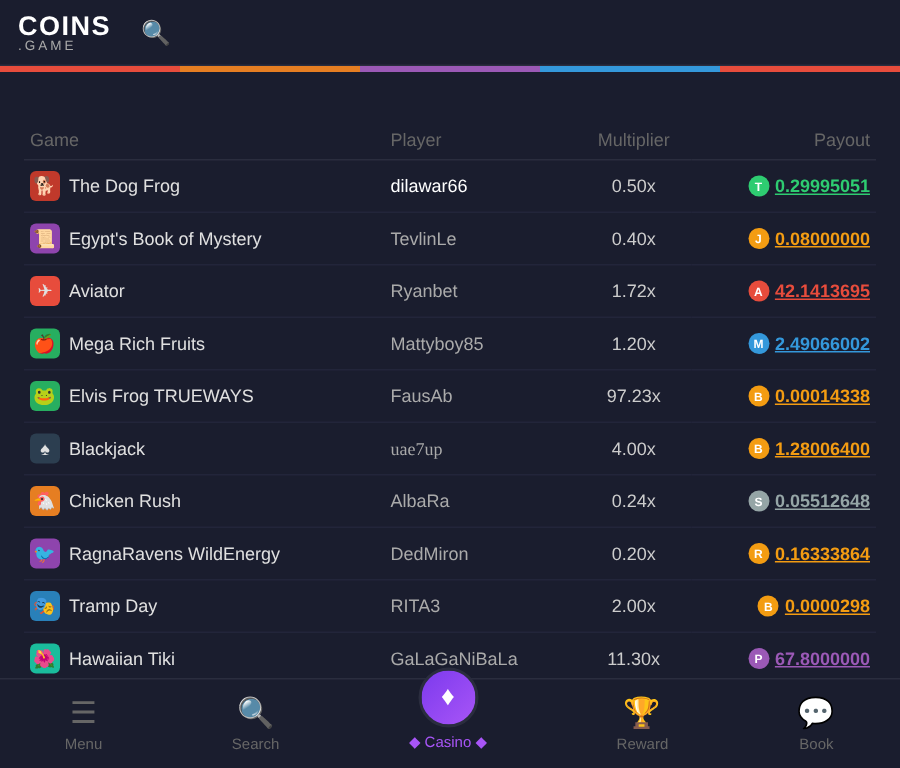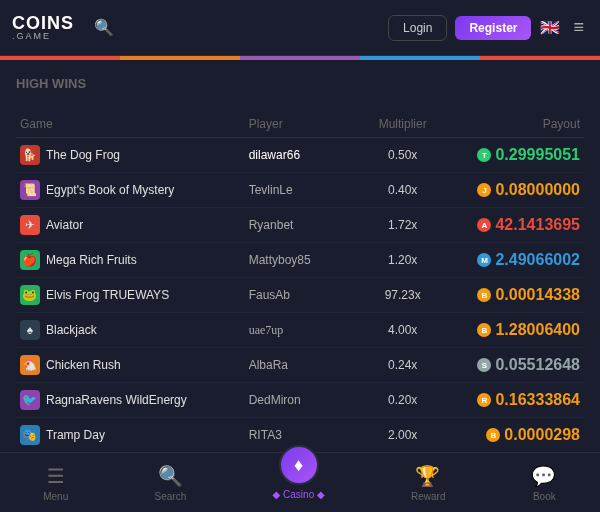--- a/index.html
+++ b/index.html
@@ -12,21 +12,21 @@
       display: flex;
       flex-direction: column;
     }
 
     
     .header {
       background: #1a1d2e;
       display: flex;
       align-items: center;
       padding: 0 12px;
-      height: 56px;
+      height: 44px;
       border-bottom: 1px solid #2a2d3e;
       position: relative;
     }
     .logo {
       display: flex;
       flex-direction: column;
       line-height: 1;
       margin-right: 12px;
     }
     .logo-top {
@@ -181,22 +181,23 @@
       height: 14px;
       border-radius: 50%;
       display: inline-flex;
       align-items: center;
       justify-content: center;
       font-size: 8px;
       font-weight: bold;
       flex-shrink: 0;
     }
     .payout-value {
-      font-size: 16px;
+      font-size: 12px;
       font-weight: 600;
+      text-decoration: underline;
     }
 
     
     .footer {
       position: fixed;
       bottom: 0;
       left: 0;
       right: 0;
       background: #1a1d2e;
       border-top: 1px solid #2a2d3e;
@@ -246,40 +247,33 @@
   </style>
 </head>
 <body>
 
 <header class="header">
   <div class="logo">
     <span class="logo-top">COINS</span>
     <span class="logo-bottom">.GAME</span>
   </div>
   <button class="search-icon-btn">🔍</button>
-  <div class="header-right">
-    <button class="btn-login">Login</button>
-    <button class="btn-register">Register</button>
-    <span class="flag">🇬🇧</span>
-    <span class="menu-icon">≡</span>
-  </div>
 </header>
 
 <div class="colored-bar">
   <span style="background:#e74c3c"></span>
   <span style="background:#e67e22"></span>
   <span style="background:#9b59b6"></span>
   <span style="background:#3498db"></span>
   <span style="background:#e74c3c"></span>
 </div>
 
 <main class="main">
 
   <div class="tabs">
-    <span class="tab-label inactive">HIGH WINS</span>
   </div>
 
   <table class="bets-table">
     <thead>
       <tr>
         <th>Game</th>
         <th>Player</th>
         <th>Multiplier</th>
         <th>Payout</th>
       </tr>

